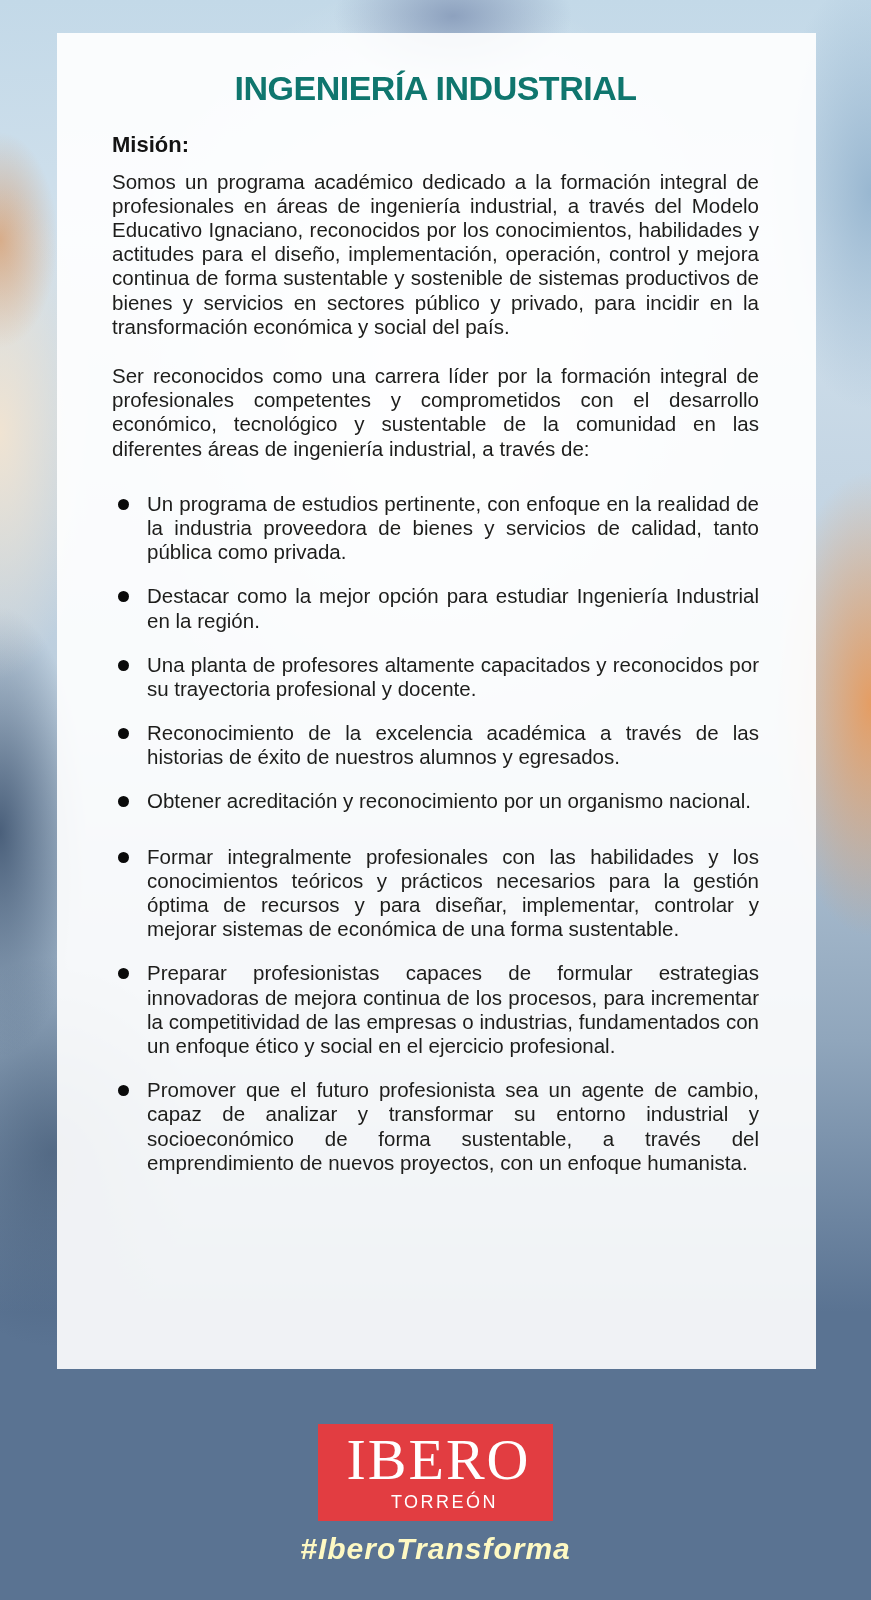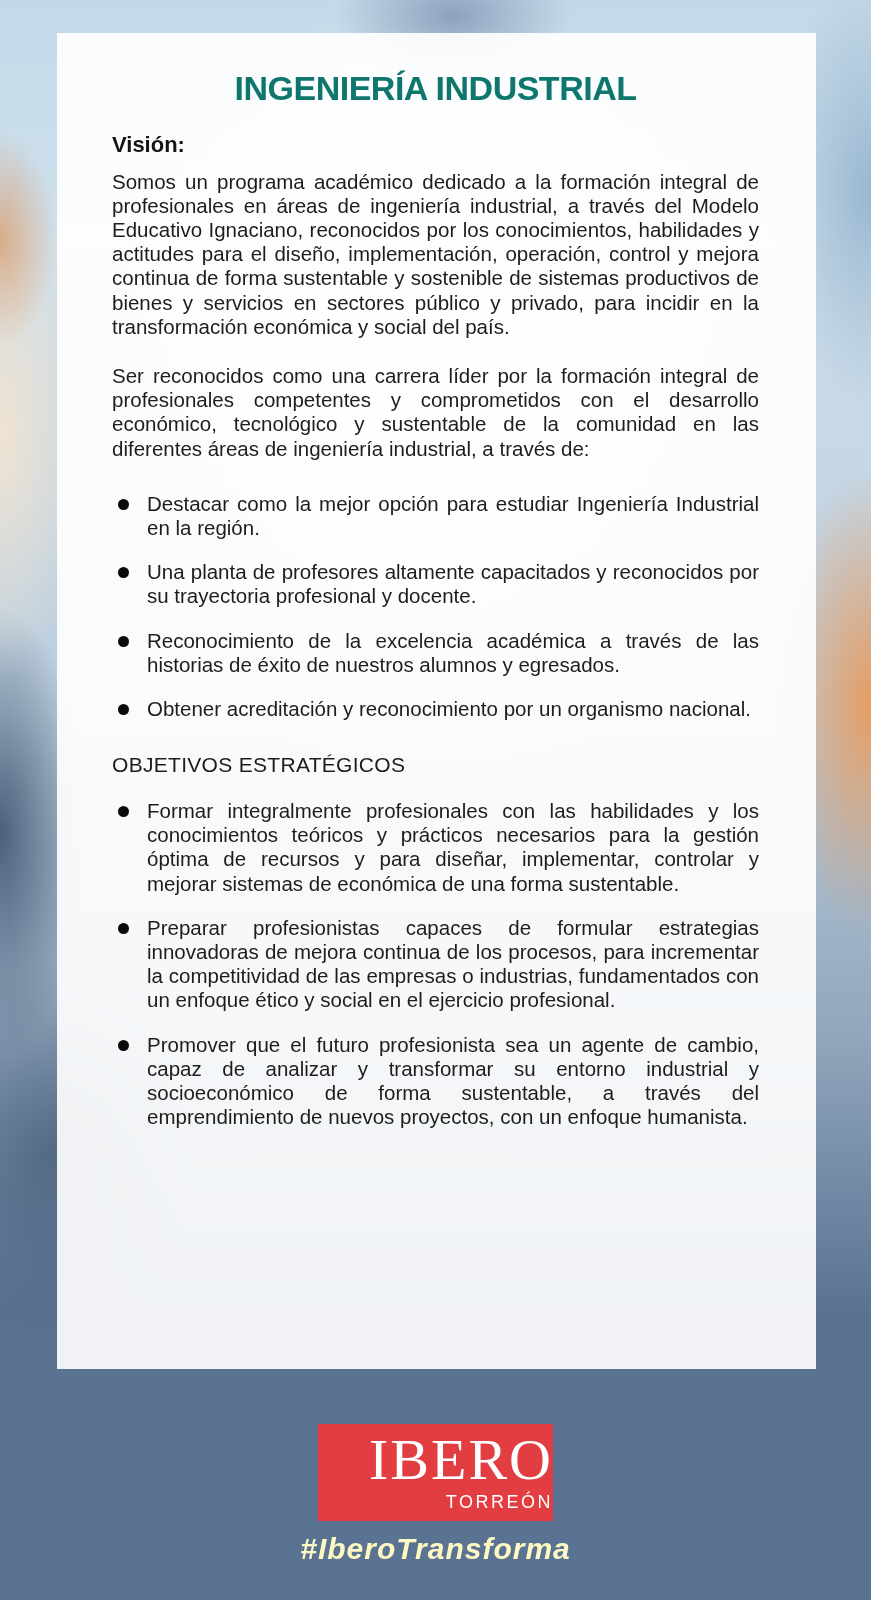--- a/index.html
+++ b/index.html
@@ -45,21 +45,21 @@
   ul.blist li{display:flex;margin:0 0 20px 0;}
   ul.blist li:last-child{margin-bottom:0;justify-content:flex-end;}
   .dot-col{flex:0 0 35px;padding-left:6px;box-sizing:border-box;}
   .dot{display:block;width:11px;height:11px;border-radius:50%;background:#0a0a0a;margin-top:7px;}
   .btext{flex:1;font-size:20.5px;line-height:1.18;text-align:justify;}
 
   
   .logo-wrap{position:absolute;left:0;top:1424px;width:871px;text-align:center;}
   .logo-box{
     display:inline-block;width:235px;height:97px;background:#e23d41;
-    box-sizing:border-box;text-align:right;padding:6px 0 0 6px;
+    box-sizing:border-box;text-align:center;padding:6px 0 0 6px;
   }
   .logo-main{
     font-family:"Liberation Serif","DejaVu Serif",serif;
     font-size:58px;line-height:60px;color:#ffffff;letter-spacing:2px;font-weight:400;
     display:block;
   }
   .logo-sub{
     font-size:18px;line-height:20px;color:#ffffff;letter-spacing:2.5px;font-weight:400;
     display:block;margin:2px 0 0 12px;
   }
@@ -70,26 +70,32 @@
 </style>
 </head>
 <body>
 
 <div class="bg"></div>
 <div class="footer-band"></div>
 
 <div class="card">
   <h1 class="title">INGENIERÍA INDUSTRIAL</h1>
 
-  <h2 class="h-bold">Visión:</h2>
+  <h2 class="h-bold">Misión:</h2>
   <p class="para">Somos un programa académico dedicado a la formación integral de profesionales en áreas de ingeniería industrial, a través del Modelo Educativo Ignaciano, reconocidos por los conocimientos, habilidades y actitudes para el diseño, implementación, operación, control y mejora continua de forma sustentable y sostenible de sistemas productivos de bienes y servicios en sectores público y privado, para incidir en la transformación económica y social del país.</p>
 
   <p class="para intro">Ser reconocidos como una carrera líder por la formación integral de profesionales competentes y comprometidos con el desarrollo económico, tecnológico y sustentable de la comunidad en las diferentes áreas de ingeniería industrial, a través de:</p>
 
   <ul class="blist gap-after">
+    <li>
+      <span class="dot-col">
+          <span class="dot"></span>
+        </span>
+      <span class="btext">Un programa de estudios pertinente, con enfoque en la realidad de la industria proveedora de bienes y servicios de calidad, tanto pública como privada.</span>
+    </li>
     <li>
       <span class="dot-col">
           <span class="dot"></span>
         </span>
       <span class="btext">Destacar como la mejor opción para estudiar Ingeniería Industrial en la región.</span>
     </li>
     <li>
       <span class="dot-col">
           <span class="dot"></span>
         </span>
@@ -102,21 +108,20 @@
       <span class="btext">Reconocimiento de la excelencia académica a través de las historias de éxito de nuestros alumnos y egresados.</span>
     </li>
     <li>
       <span class="dot-col">
           <span class="dot"></span>
         </span>
       <span class="btext">Obtener acreditación y reconocimiento por un organismo nacional.</span>
     </li>
   </ul>
 
-  <h2 class="h-caps">OBJETIVOS ESTRATÉGICOS</h2>
 
   <ul class="blist">
     <li>
       <span class="dot-col">
           <span class="dot"></span>
         </span>
       <span class="btext">Formar integralmente profesionales con las habilidades y los conocimientos teóricos y prácticos necesarios para la gestión óptima de recursos y para diseñar, implementar, controlar y mejorar sistemas de económica de una forma sustentable.</span>
     </li>
     <li>
       <span class="dot-col">

